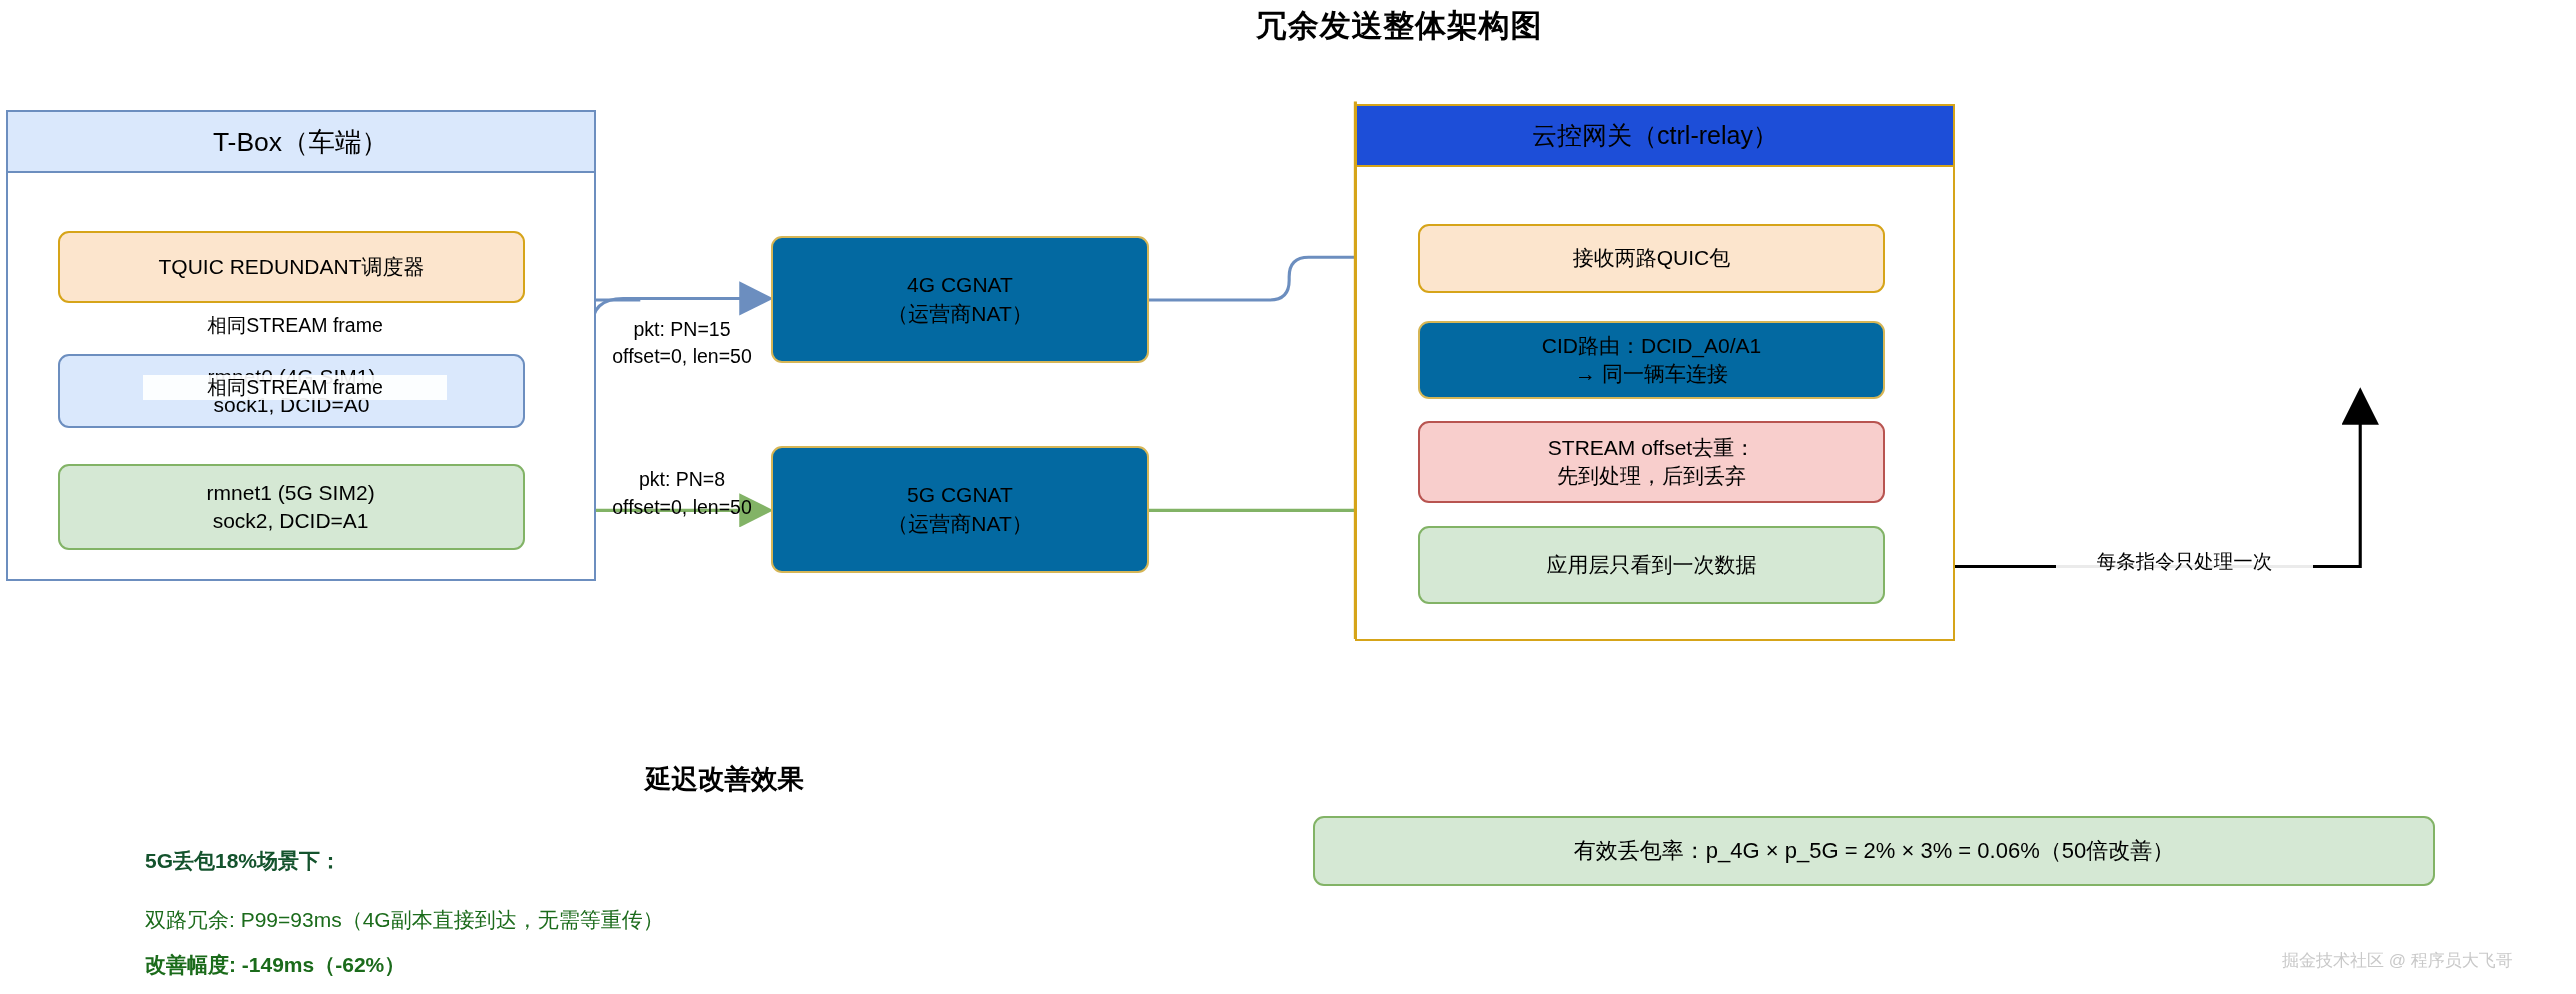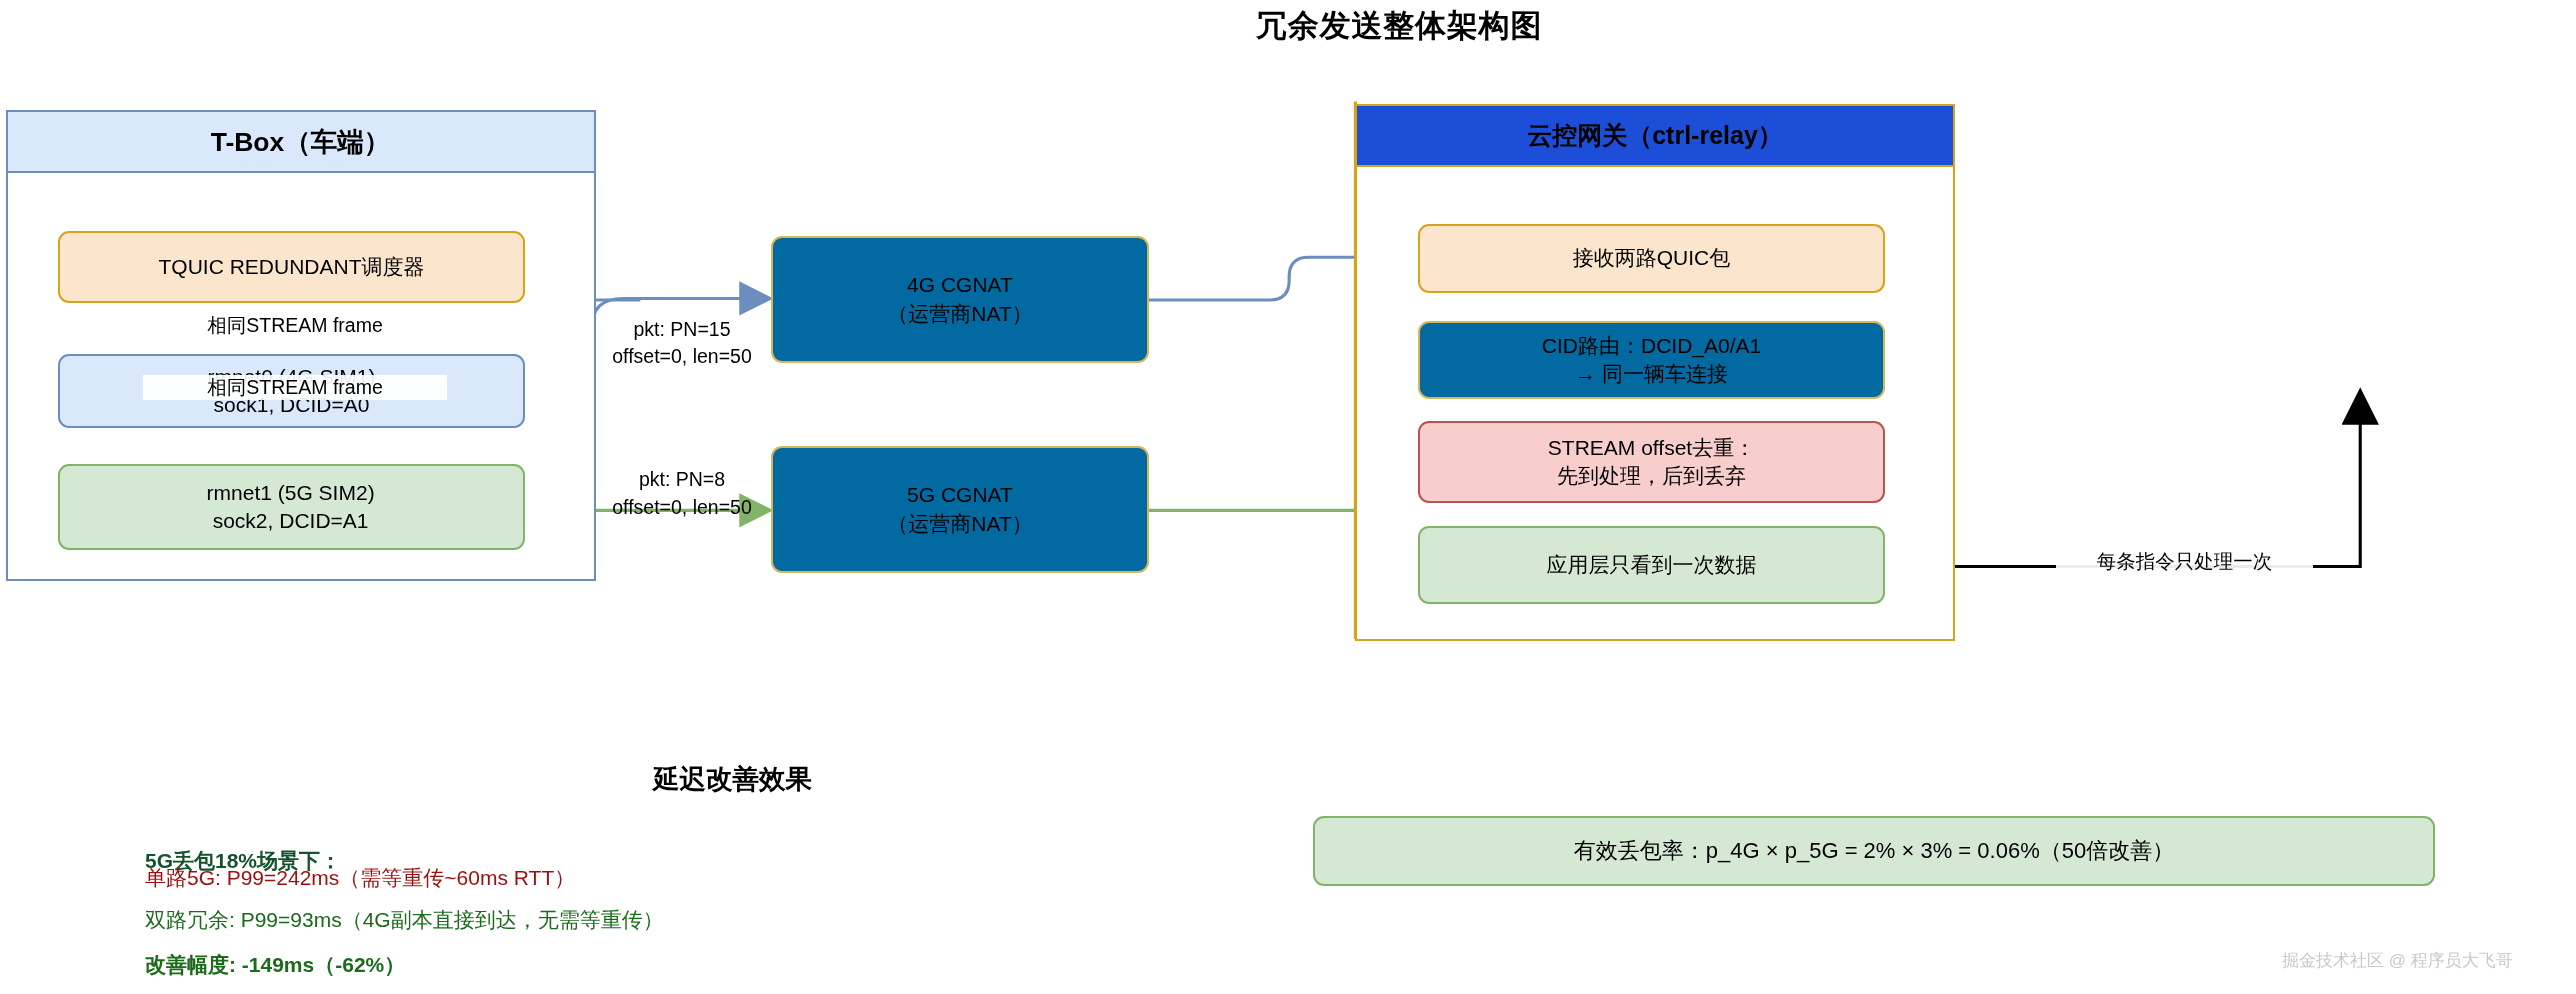--- a/index.html
+++ b/index.html
@@ -25,35 +25,34 @@
   .main-title {
     font-size: 31px;
     font-weight: bold;
     letter-spacing: 0.8px;
     white-space: nowrap;
   }
   .sub-title {
     font-size: 26.5px;
     font-weight: bold;
     white-space: nowrap;
-    margin-left: 8px;
   }
 
   
   .subgraph {
     border-width: 2.3px;
     border-style: solid;
     background: #ffffff;
   }
   .subgraph-header {
     width: 100%;
     display: flex;
     align-items: center;
     justify-content: center;
-    font-weight: bold;
+    font-weight: normal;
     border-bottom-width: 2.3px;
     border-bottom-style: solid;
     box-sizing: border-box;
   }
   .sg-tbox { border-color: #6c8ebf; }
   .sg-tbox .subgraph-header {
     background: #dae8fc;
     border-bottom-color: #6c8ebf;
     font-size: 26.5px;
   }
@@ -242,21 +241,20 @@
     <span>STREAM offset去重：</span>
     <span class="line2">先到处理，后到丢弃</span>
   </div>
 
 
   <div class="abs edge-label" style="left:2056px; top:549px; width:257px; text-align:center;">每条指令只处理一次</div>
 
   <div class="abs sub-title" style="left:645px; top:761px;">延迟改善效果</div>
 
   <div class="abs stat-line stat-bold" style="left:145px; top:816px;">5G丢包18%场景下：</div>
-  <div class="abs stat-line stat-red" style="left:145px; top:865px;">单路5G: P99=242ms（需等重传~60ms RTT）</div>
   <div class="abs stat-line stat-green" style="left:145px; top:907px;">双路冗余: P99=93ms（4G副本直接到达，无需等重传）</div>
   <div class="abs stat-line stat-green-bold" style="left:145px; top:952px;">改善幅度: -149ms（-62%）</div>
 
   <div class="abs formula-box" style="left:1313px; top:816px; width:1122px; height:70px;">
     <span>有效丢包率：p_4G × p_5G = 2% × 3% = 0.06%（50倍改善）</span>
   </div>
 
   <div class="abs watermark" style="left:2282px; top:949px;">掘金技术社区 @ 程序员大飞哥</div>
 
 </div>

